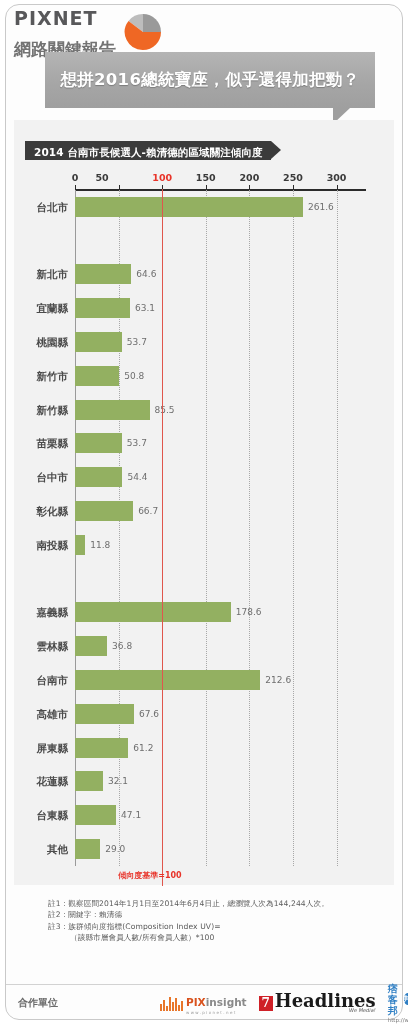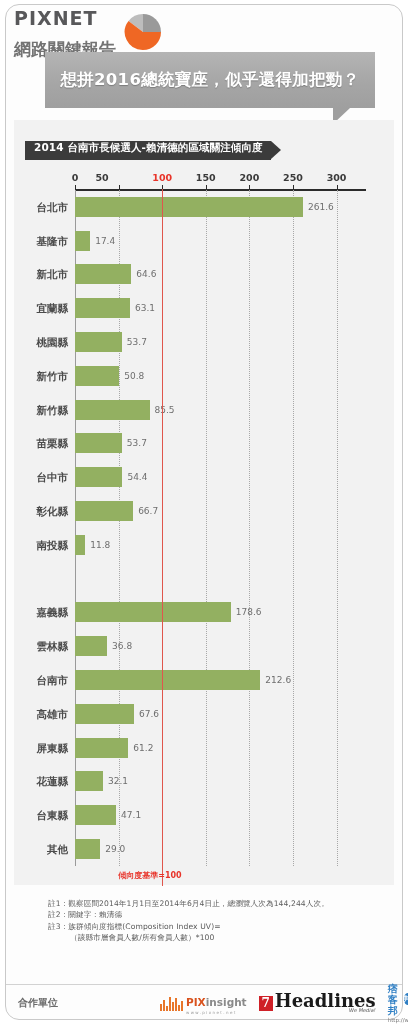--- a/index.html
+++ b/index.html
@@ -71,22 +71,22 @@
     left: 14px; top: 120px;
     width: 380px; height: 765px;
     background: #f2f2f2;
   }
 
   
   .title-tag {
     position: absolute; left: 25px; top: 141px;
     height: 19px;
     background: #3b3b3b;
-    display: flex; align-items: flex-start;
-    padding: 0 8px 16px 9px;
+    display: flex; align-items: flex-end;
+    padding: 0 8px 0 9px;
     z-index: 5;
   }
   .title-tag-text {
     font-size: 10.5px; font-weight: bold; color: #ffffff;
     white-space: nowrap; letter-spacing: 0.1px;
   }
   .title-tag-arrow {
     position: absolute; top: 141px;
     width: 0; height: 0;
     border-left: 10px solid #3b3b3b;
@@ -270,25 +270,20 @@
         <div class="gridline" style="left: 174.375px;"></div>
         <div class="gridline" style="left: 217.969px;"></div>
         <div class="gridline" style="left: 261.562px;"></div>
         <div class="refline" style="left: 87.1875px;"></div>
         <div class="ref-note" style="left: 43.1875px; top: 680px;">傾向度基準=100</div>
         <div class="row" style="top: 0px; height: 33.8px;">
           <div class="cat-label" style="top: 11.9px;">台北市</div>
           <div class="bar" style="top: 6.9px; height: 20px; width: 228.083px; background: rgb(147, 176, 97);"></div>
           <div class="bar-value" style="left: 233.083px; top: 12.9px;">261.6</div>
         </div>
-        <div class="row" style="top: 33.8px; height: 33.8px;">
-          <div class="cat-label" style="top: 11.9px;">基隆市</div>
-          <div class="bar" style="top: 6.9px; height: 20px; width: 15.1706px; background: rgb(147, 176, 97);"></div>
-          <div class="bar-value" style="left: 20.1706px; top: 12.9px;">17.4</div>
-        </div>
         <div class="row" style="top: 67.6px; height: 33.8px;">
           <div class="cat-label" style="top: 11.9px;">新北市</div>
           <div class="bar" style="top: 6.9px; height: 20px; width: 56.3231px; background: rgb(147, 176, 97);"></div>
           <div class="bar-value" style="left: 61.3231px; top: 12.9px;">64.6</div>
         </div>
         <div class="row" style="top: 101.4px; height: 33.8px;">
           <div class="cat-label" style="top: 11.9px;">宜蘭縣</div>
           <div class="bar" style="top: 6.9px; height: 20px; width: 55.0153px; background: rgb(147, 176, 97);"></div>
           <div class="bar-value" style="left: 60.0153px; top: 12.9px;">63.1</div>
         </div>

